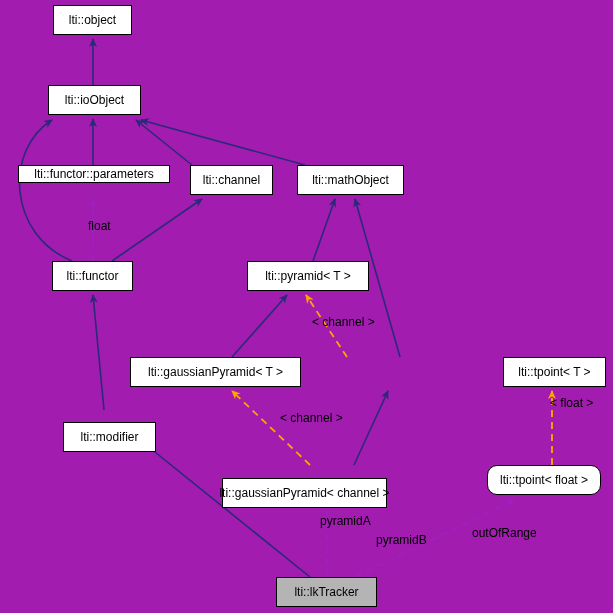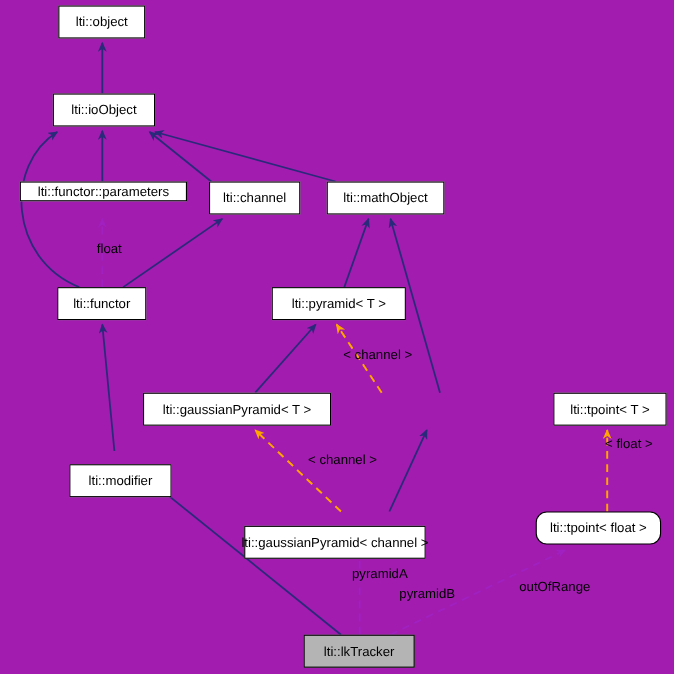--- a/index.html
+++ b/index.html
@@ -160,17 +160,17 @@
   <div class="edge-label" style="left:88px; top:220px;">float</div>
 
   <div class="edge-label" style="left:312px; top:316px;">&lt; channel &gt;</div>
 
   <div class="edge-label" style="left:280px; top:412px;">&lt; channel &gt;</div>
 
   <div class="edge-label" style="left:550px; top:397px;">&lt; float &gt;</div>
 
   <div class="edge-label" style="left:320px; top:515px;">pyramidA</div>
 
-  <div class="edge-label" style="left:319px; top:534px;padding-left:44px;">pyramidB</div>
+  <div class="edge-label" style="left:332px; top:534px;padding-left:44px;">pyramidB</div>
 
   <div class="edge-label" style="left:472px; top:527px;">outOfRange</div>
 
 </div>
 
 </body></html>

